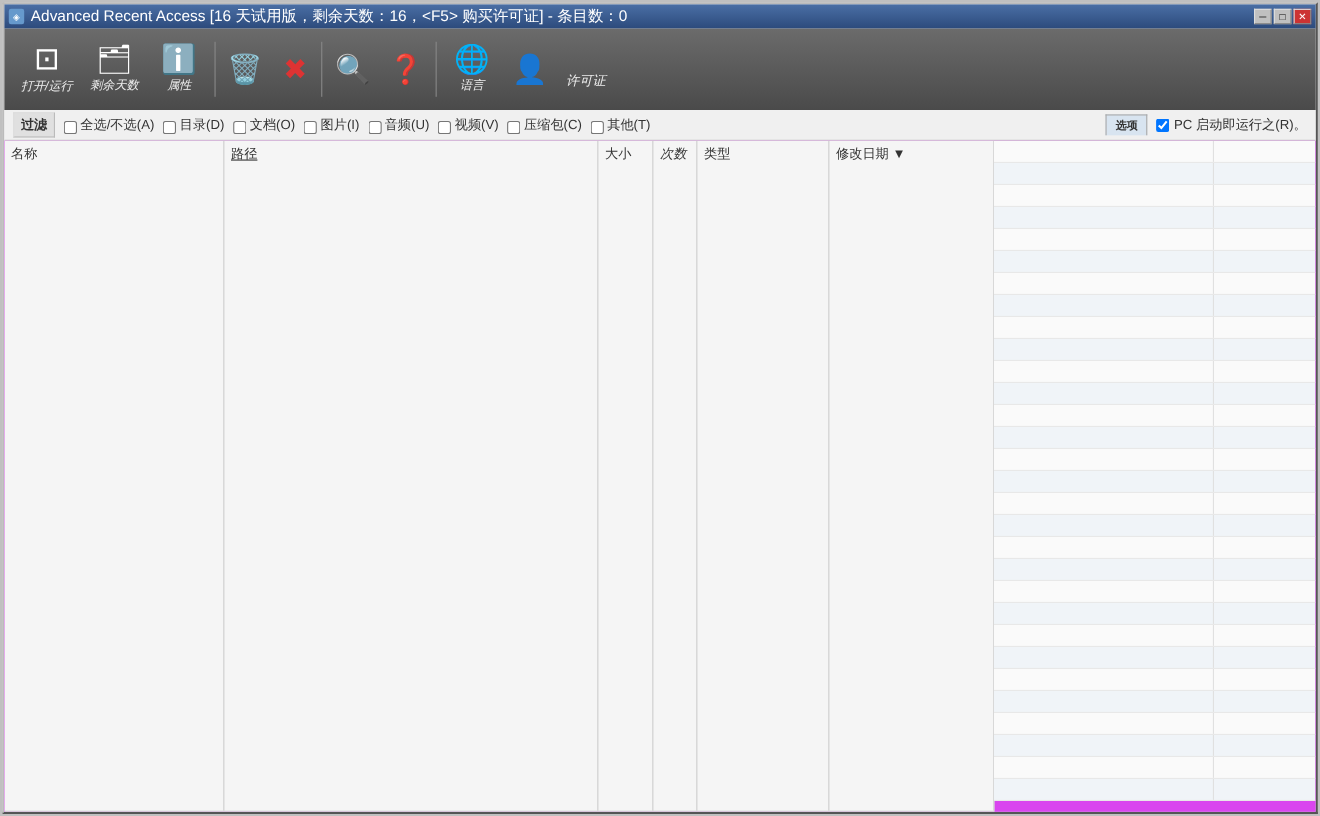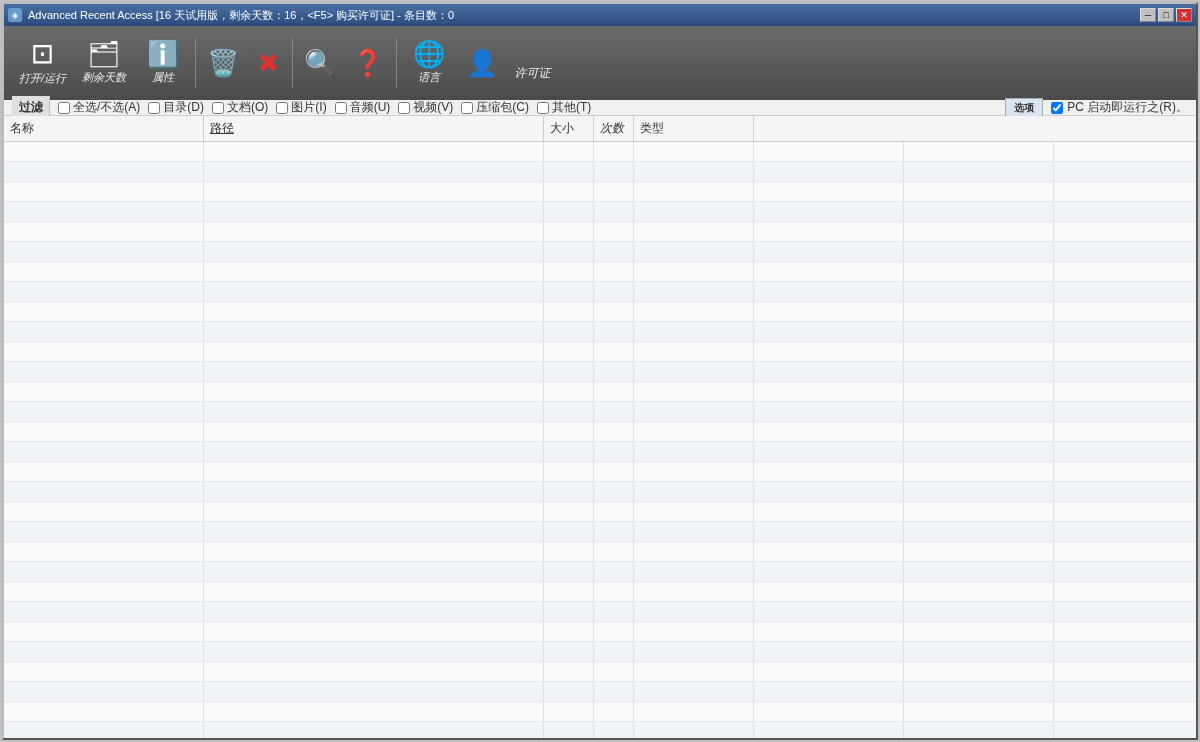--- a/index.html
+++ b/index.html
@@ -47,21 +47,21 @@
       background: #6699cc;
       border-radius: 2px;
       display: flex;
       align-items: center;
       justify-content: center;
       font-size: 8px;
       color: white;
     }
     .title-text {
       color: white;
-      font-size: 11px;
+      font-size: 14px;
       font-weight: normal;
     }
     .title-buttons {
       display: flex;
       gap: 2px;
     }
     .title-btn {
       width: 16px;
       height: 14px;
       background: #c0c0c0;
@@ -116,21 +116,21 @@
     }
     .toolbar-sep {
       width: 1px;
       height: 50px;
       background: #888;
       margin: 0 2px;
     }
 
     
     .filter-bar {
-      height: 16px;
+      height: 28px;
       background: #f0f0f0;
       border-bottom: 1px solid #ccc;
       display: flex;
       align-items: center;
       padding: 0 8px;
       gap: 0;
       flex-shrink: 0;
     }
     .filter-label {
       font-size: 12px;
@@ -138,21 +138,21 @@
       color: #333;
       margin-right: 8px;
       padding: 2px 6px;
       background: #e0e0e0;
       border: 1px solid #bbb;
       border-top-color: #ddd;
       border-left-color: #ddd;
     }
     .filter-item {
       display: flex;
-      align-items: center;
+      align-items: flex-end;
       gap: 3px;
       margin-right: 8px;
       font-size: 12px;
       color: #333;
       cursor: pointer;
     }
     .filter-item input[type="checkbox"] {
       width: 12px;
       height: 12px;
       cursor: pointer;
@@ -182,21 +182,21 @@
       width: 12px;
       height: 12px;
     }
 
     
     .table-area {
       flex: 1;
       background: #d946ef;
       overflow: hidden;
       display: flex;
-      flex-direction: column;
+      flex-direction: row;
     }
     .table-header {
       display: flex;
       background: #f5f5f5;
       border-bottom: 1px solid #ccc;
       flex-shrink: 0;
     }
     .col-header {
       padding: 4px 6px;
       font-size: 12px;
@@ -344,20 +344,21 @@
     </div>
   </div>
 
   <div class="table-area">
     <div class="table-header">
       <div class="col-header col-name">名称</div>
       <div class="col-header col-path">路径</div>
       <div class="col-header col-size">大小</div>
       <div class="col-header col-count">次数</div>
       <div class="col-header col-type">类型</div>
+      <div class="col-header col-modified">修改日期 ▼</div>
     </div>
     <div class="table-body" id="table-body">
 
     <div class="table-row">
           <div class="table-cell col-name"></div>
           <div class="table-cell col-path"></div>
           <div class="table-cell col-size"></div>
           <div class="table-cell col-count"></div>
           <div class="table-cell col-type"></div>
           <div class="table-cell col-modified"></div>

